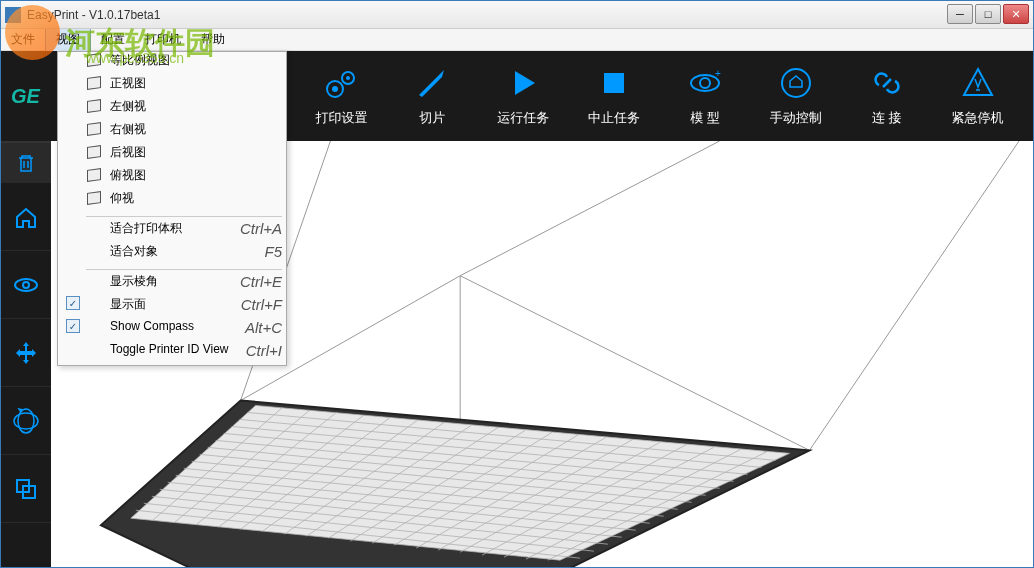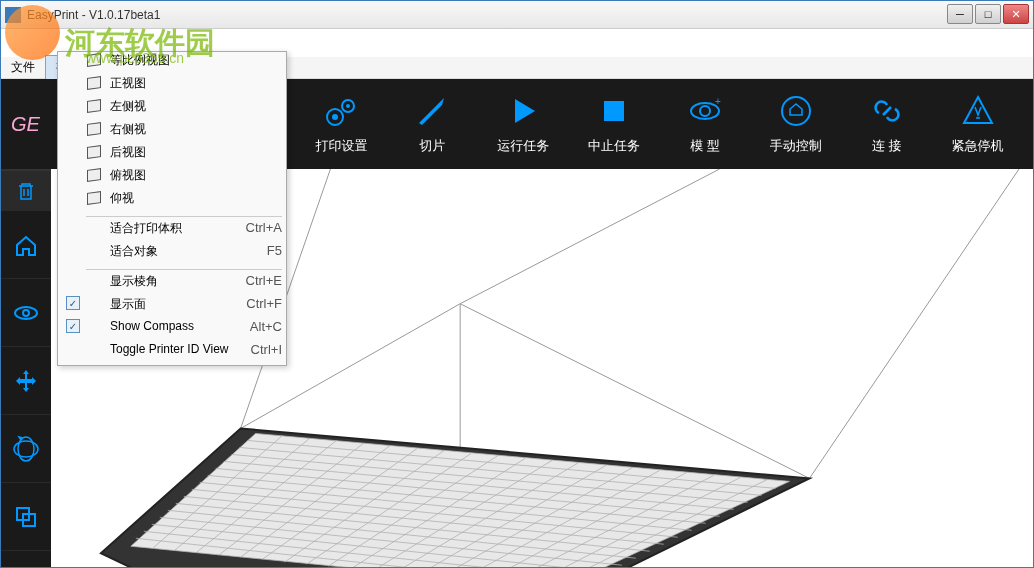--- a/index.html
+++ b/index.html
@@ -68,21 +68,20 @@
       border-color: #a33;
     }
     
     
     .menu-bar {
       height: 22px;
       background: #f5f5f5;
       display: flex;
       align-items: center;
       border-bottom: 1px solid #ddd;
-      margin-top: 28px;
     }
     .menu-item {
       padding: 3px 10px;
       cursor: pointer;
       font-size: 12px;
     }
     .menu-item.active {
       background: #d5e5f5;
       border: 1px solid #7da2ce;
     }
@@ -124,23 +123,23 @@
     
     .toolbar {
       height: 90px;
       background: #1a1a1a;
       display: flex;
       align-items: center;
       padding: 0 10px;
     }
     .logo-area {
       width: 50px;
-      color: #f9a8d4;
+      color: #14b8a6;
       font-size: 20px;
-      font-weight: normal;
+      font-weight: bold;
       font-style: italic;
     }
     .toolbar-btn {
       flex: 1;
       display: flex;
       flex-direction: column;
       align-items: center;
       justify-content: center;
       color: #fff;
       cursor: pointer;
@@ -226,21 +225,22 @@
       display: flex;
       align-items: center;
       justify-content: center;
       margin-right: 6px;
     }
     .dropdown-label {
       flex: 1;
     }
     .dropdown-shortcut {
       color: #555;
-      font-size: 13px;
+      font-size: 15px;
+      font-style: italic;
     }
     .dropdown-sep {
       height: 1px;
       background: #ccc;
       margin: 3px 4px 3px 28px;
     }
     .check-mark {
       width: 14px;
       height: 14px;
       border: 1px solid #5a8fc4;

